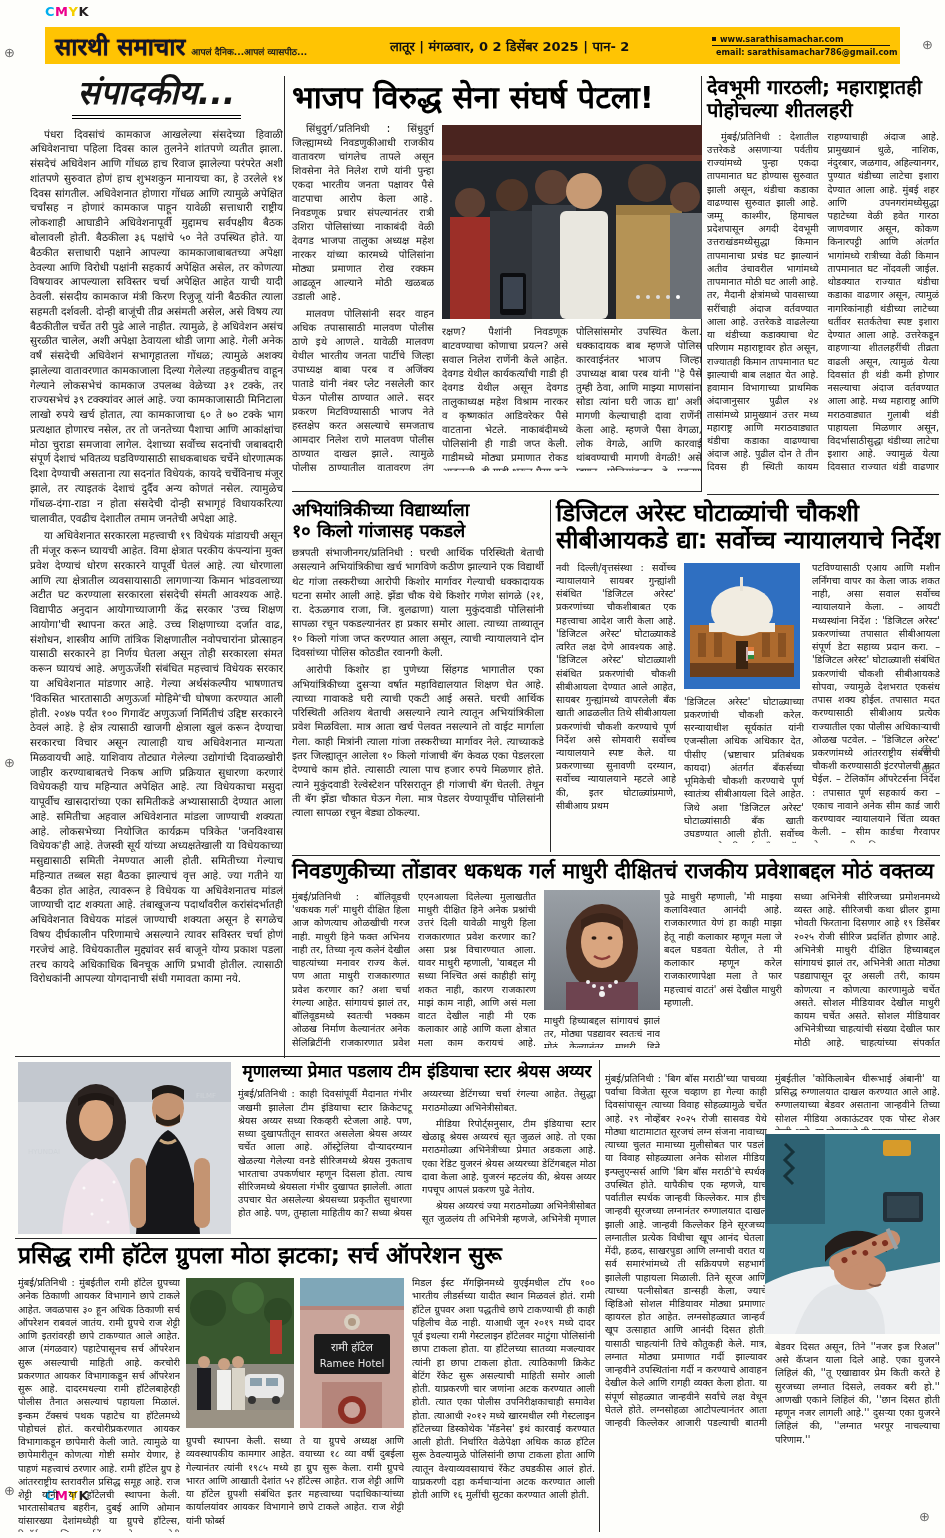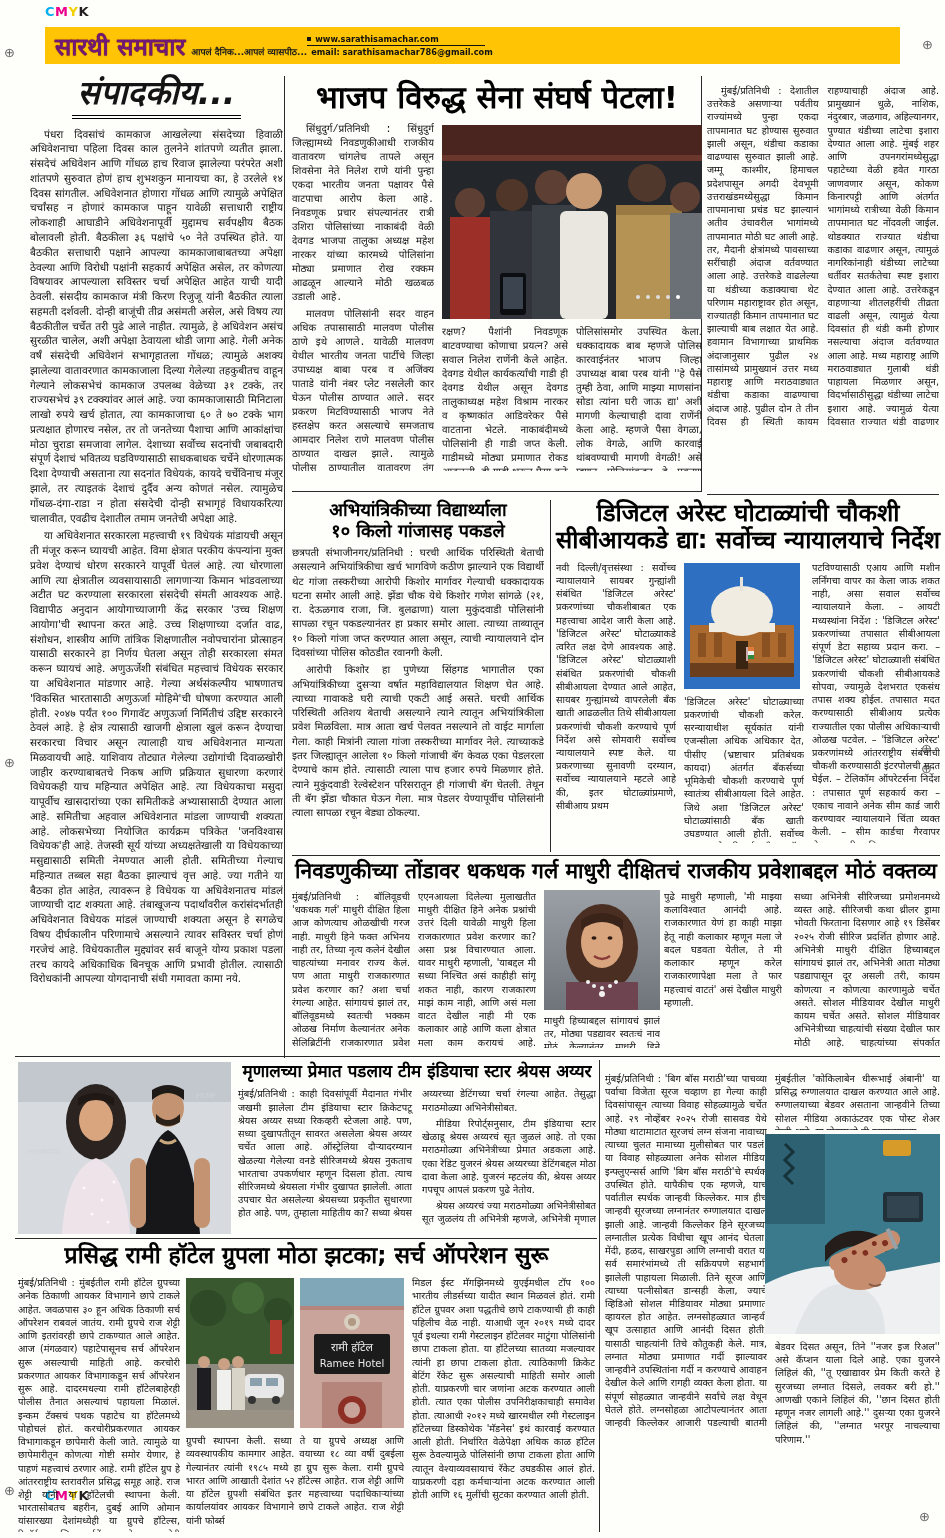--- a/index.html
+++ b/index.html
@@ -4,29 +4,29 @@
 <style>
   html,body{margin:0;padding:0;}
   body{width:945px;height:1538px;position:relative;background:#fefefb;
        font-family:"DejaVu Sans","Liberation Sans",sans-serif;color:#141414;overflow:hidden;}
   .abs{position:absolute;}
   .rh{position:absolute;background:#2a2a2a;height:1px;}
   .rv{position:absolute;background:#2a2a2a;width:1px;}
   .just{text-align:justify;text-justify:inter-word;}
   .clip{overflow:hidden;}
   p{margin:0 0 3px 0;text-indent:14px;}
-  .hl{font-weight:bold;color:#000;text-align:center;line-height:1.14;white-space:nowrap;}
+  .hl{font-weight:bold;color:#000;text-align:left;line-height:1.14;white-space:nowrap;}
   .b10{font-size:10px;line-height:1.4;}
   .b98{font-size:9.6px;line-height:1.38;}
   .reg{position:absolute;color:#666;font-size:13px;line-height:1;}
   .cmyk{position:absolute;font-size:13px;font-weight:bold;letter-spacing:.5px;}
   .cmyk .c{color:#00aeef}.cmyk .m{color:#ec008c}.cmyk .y{color:#f5d000}.cmyk .k{color:#231f20}
   .masthead{position:absolute;left:45px;top:27px;width:855px;height:37px;background:#ffc403;
             display:flex;align-items:center;padding:0 10px;box-sizing:border-box;}
-  .mh-title{color:#701a75;font-size:24px;font-weight:bold;white-space:nowrap;text-shadow:0 0 1px #7a1208;}
+  .mh-title{color:#0f172a;font-size:24px;font-weight:bold;white-space:nowrap;text-shadow:0 0 1px #7a1208;}
   .mh-tag{color:#1c1c1c;font-size:9px;font-weight:bold;margin-left:6px;white-space:nowrap;align-self:flex-end;padding-bottom:6px;}
   .mh-date{flex:1;text-align:center;font-size:13px;font-weight:bold;color:#111;white-space:nowrap;}
   .mh-right{width:178px;font-size:8.2px;font-weight:bold;color:#111;}
   .mh-right .row{display:flex;align-items:center;gap:4px;padding:1px 0;white-space:nowrap;}
   .mh-right .row+.row{border-top:1px solid #111;}
   .sq{display:inline-block;width:4px;height:4px;background:#111;}
   .ed-head{font-size:33px;font-weight:bold;font-style:italic;text-align:center;line-height:1.05;
            border-bottom:4px double #000;width:fit-content;margin:0 auto;padding:0 6px 4px 6px;white-space:nowrap;}
   .ed-sub{font-size:20px;font-weight:bold;margin-top:10px;white-space:nowrap;}
   .photo{position:absolute;display:block;}
@@ -41,20 +41,21 @@
 <span class="reg" style="left:922px;top:38px">⊕</span>
 <span class="reg" style="left:4px;top:756px">⊕</span>
 <span class="reg" style="left:921px;top:742px">⊕</span>
 <span class="reg" style="left:921px;top:762px">⊕</span>
 <span class="reg" style="left:4px;top:1484px">⊕</span>
 <span class="reg" style="left:919px;top:1510px">⊕</span>
 
 <div class="masthead">
   <span class="mh-title">सारथी समाचार</span>
   <span class="mh-tag">आपलं दैनिक...आपलं व्यासपीठ...</span>
+  <span class="mh-date">लातूर | मंगळवार, 0 2 डिसेंबर  2025 | पान- 2</span>
   <span class="mh-right">
     <span class="row">
         <span class="sq"></span>
         <span>www.sarathisamachar.com</span>
       </span>
     <span class="row">
         <span class="sq"></span>
         <span>email: sarathisamachar786@gmail.com</span>
       </span>
   </span>
@@ -107,20 +108,24 @@
         <p style="text-indent:0">रक्षण? पैशांनी निवडणूक बाटवण्याचा कोणाचा प्रयत्न? असे सवाल निलेश राणेंनी केले आहेत. देवगड येथील कार्यकर्त्यांची गाडी ही देवगड येथील असून देवगड तालुकाध्यक्ष महेश विश्राम नारकर व कृष्णकांत आडिवरेकर पैसे वाटताना भेटले. नाकाबंदीमध्ये पोलिसांनी ही गाडी जप्त केली. गाडीमध्ये मोठ्या प्रमाणात रोकड आढळली. ही गाडी भरून पैसा कुठे जात होता? कोणासाठी जात होता? हा थेट प्रश्न निलेश राणेंनी</p>
       </div>
     <div class="just clip b10" style="position:absolute;left:284px;top:202px;width:126px;height:146px;">
         <p style="text-indent:0">पोलिसांसमोर उपस्थित केला. धक्कादायक बाब म्हणजे पोलिस कारवाईनंतर भाजप जिल्हा उपाध्यक्ष बाबा परब यांनी ''हे पैसे तुम्ही ठेवा, आणि माझ्या माणसांना सोडा त्यांना घरी जाऊ द्या' अशी मागणी केल्याचाही दावा राणेंनी केला आहे. म्हणजे पैसा वेगळा, लोक वेगळे, आणि कारवाई थांबवण्याची मागणी वेगळी! असे म्हणत पोलिसांकडून हे प्रकरण दडपले जात असल्याचेही निलेश राणेंनी म्हटलं आहे.</p>
       </div>
   </div>
 </div>
 <div class="rh" style="left:292px;top:491px;width:410px"></div>
 
 <div class="abs" style="left:707px;top:76px;width:232px;">
+  <div class="hl" style="font-size:20px;">
+    <div>देवभूमी गारठली; महाराष्ट्रातही</div>
+    <div>पोहोचल्या शीतलहरी</div>
+  </div>
   <div class="just clip b98" style="margin-top:8px;height:352px;column-count:2;column-gap:9px;">
     <p>मुंबई/प्रतिनिधी : देशातील उत्तरेकडे असणाऱ्या पर्वतीय राज्यांमध्ये पुन्हा एकदा तापमानात घट होण्यास सुरुवात झाली असून, थंडीचा कडाका वाढण्यास सुरुवात झाली आहे. जम्मू काश्मीर, हिमाचल प्रदेशपासून अगदी देवभूमी उत्तराखंडमध्येसुद्धा किमान तापमानाचा प्रचंड घट झाल्यानं अतीव उंचावरील भागांमध्ये तापमानात मोठी घट आली आहे. तर, मैदानी क्षेत्रांमध्ये पावसाच्या सरींचाही अंदाज वर्तवण्यात आला आहे. उत्तरेकडे वाढलेल्या या थंडीच्या कडाक्याचा थेट परिणाम महाराष्ट्रावर होत असून, राज्यातही किमान तापमानात घट झाल्याची बाब लक्षात येत आहे. हवामान विभागाच्या प्राथमिक अंदाजानुसार पुढील २४ तासांमध्ये प्रामुख्यानं उत्तर मध्य महाराष्ट्र आणि मराठवाड्यात थंडीचा कडाका वाढण्याचा अंदाज आहे. पुढील दोन ते तीन दिवस ही स्थिती कायम राहण्याचाही अंदाज आहे. प्रामुख्यानं धुळे, नाशिक, नंदुरबार, जळगाव, अहिल्यानगर, पुण्यात थंडीच्या लाटेचा इशारा देण्यात आला आहे. मुंबई शहर आणि उपनगरांमध्येसुद्धा पहाटेच्या वेळी हवेत गारठा जाणवणार असून, कोकण किनारपट्टी आणि अंतर्गत भागांमध्ये रात्रीच्या वेळी किमान तापमानात घट नोंदवली जाईल. थोडक्यात राज्यात थंडीचा कडाका वाढणार असून, त्यामुळं नागरिकांनाही थंडीच्या लाटेच्या धर्तीवर सतर्कतेचा स्पष्ट इशारा देण्यात आला आहे. उत्तरेकडून वाहणाऱ्या शीतलहरींची तीव्रता वाढली असून, त्यामुळं येत्या दिवसांत ही थंडी कमी होणार नसल्याचा अंदाज वर्तवण्यात आला आहे. मध्य महाराष्ट्र आणि मराठवाड्यात गुलाबी थंडी पाहायला मिळणार असून, विदर्भासाठीसुद्धा थंडीच्या लाटेचा इशारा आहे. ज्यामुळं येत्या दिवसात राज्यात थंडी वाढणार असल्याचा अंदाज नाकारता येत नाही. तर, उत्तर कोकण आणि उत्तर महाराष्ट्रातील काही भाग या स्थितीस अपवाद ठरणार असून, तिथं पावसाच्या हलक्या सरींचा प्राथमिक अंदाज आहे.</p>
   </div>
 </div>
 <div class="rh" style="left:707px;top:494px;width:232px"></div>
 
 <div class="abs" style="left:292px;top:500px;width:252px;">
   <div class="hl" style="font-size:18px;">
     <div>अभियांत्रिकीच्या विद्यार्थ्याला</div>
     <div>१० किलो गांजासह पकडले</div>

